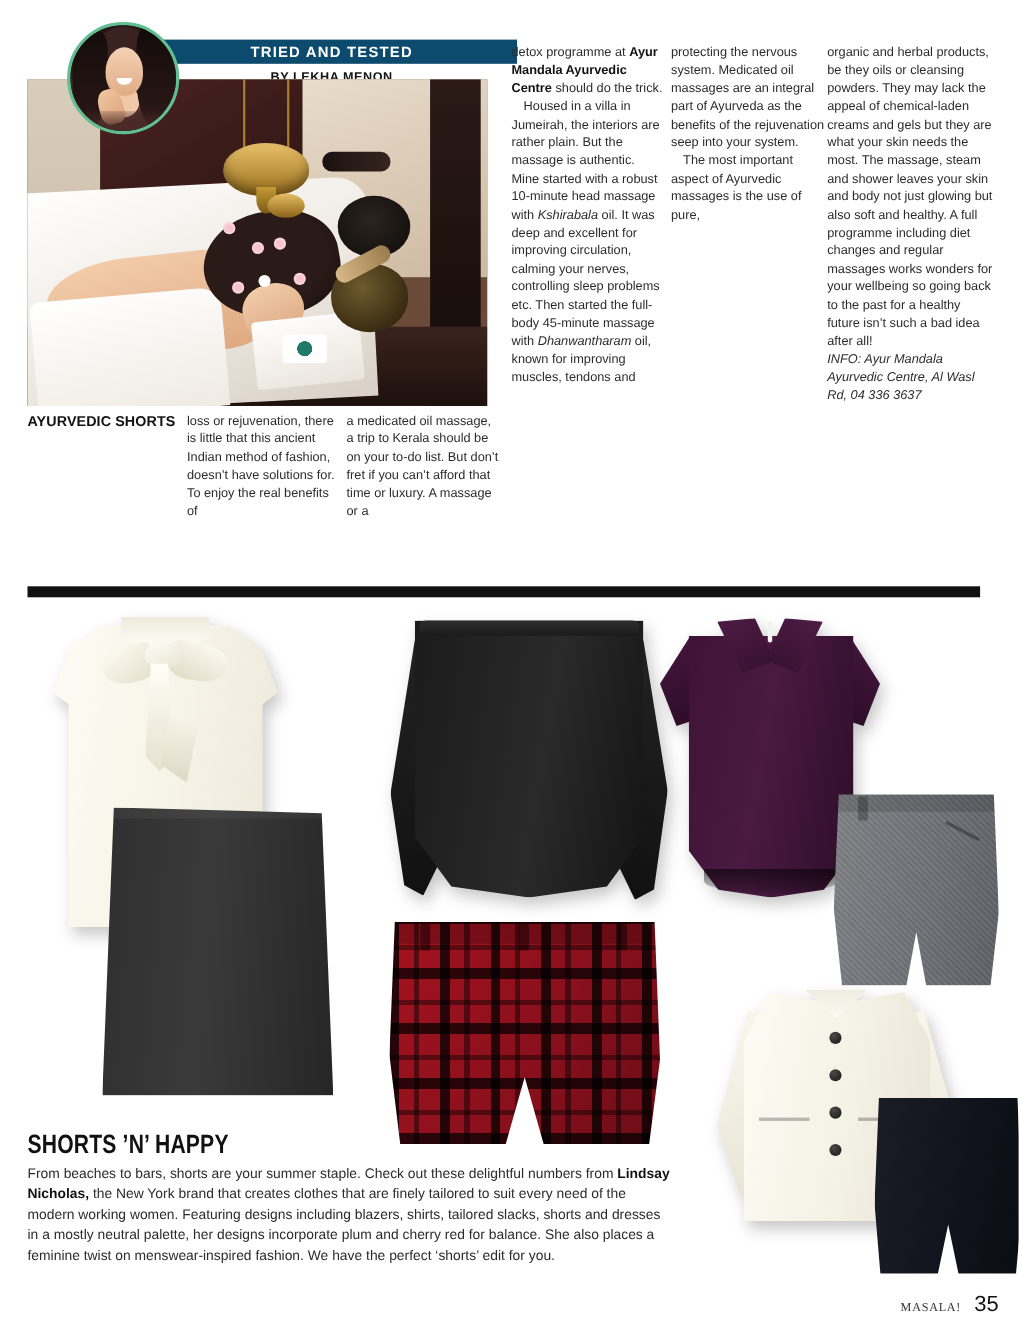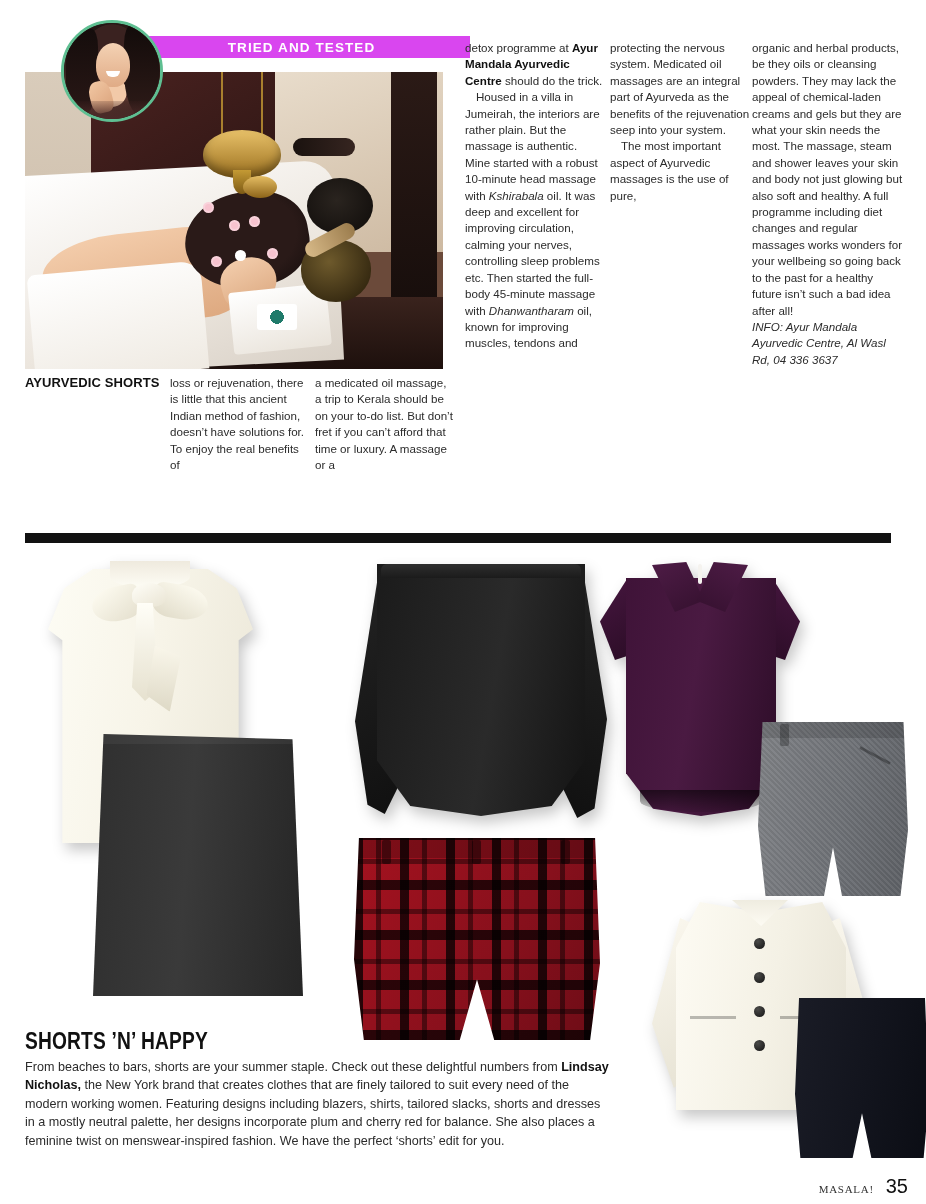--- a/index.html
+++ b/index.html
@@ -10,21 +10,21 @@
     -webkit-font-smoothing:antialiased;
   }
   .page{position:absolute;inset:0;}
 
   
   .feature{position:absolute;left:25px;top:20px;width:876px;height:495px;}
 
   .banner-wrap{position:absolute;left:108px;top:16px;width:337px;height:22px;}
   .banner{
     width:100%;height:100%;
-    background:#d946ef;
+    background:#0c4a6e;
     display:flex;align-items:center;justify-content:center;text-align:right;
   }
   .banner-text{
     color:#ffffff;font-weight:bold;font-size:13.5px;letter-spacing:1.1px;
   }
   .byline{
     position:absolute;left:108px;top:42px;width:337px;height:18px;
     display:flex;align-items:center;justify-content:center;
     font-weight:bold;font-size:11.5px;letter-spacing:.5px;color:#141414;
   }
@@ -252,20 +252,21 @@
 
 <div class="page">
 
   <div class="feature">
 
     <div class="banner-wrap">
       <div class="banner">
         <span class="banner-text">TRIED AND TESTED</span>
       </div>
     </div>
+    <div class="byline">BY LEKHA MENON</div>
 
     <div class="portrait">
       <div class="ph"></div>
       <div class="hair-l"></div>
       <div class="hair-r"></div>
       <div class="face"></div>
       <div class="smile"></div>
       <div class="hand"></div>
       <div class="body"></div>
     </div>

